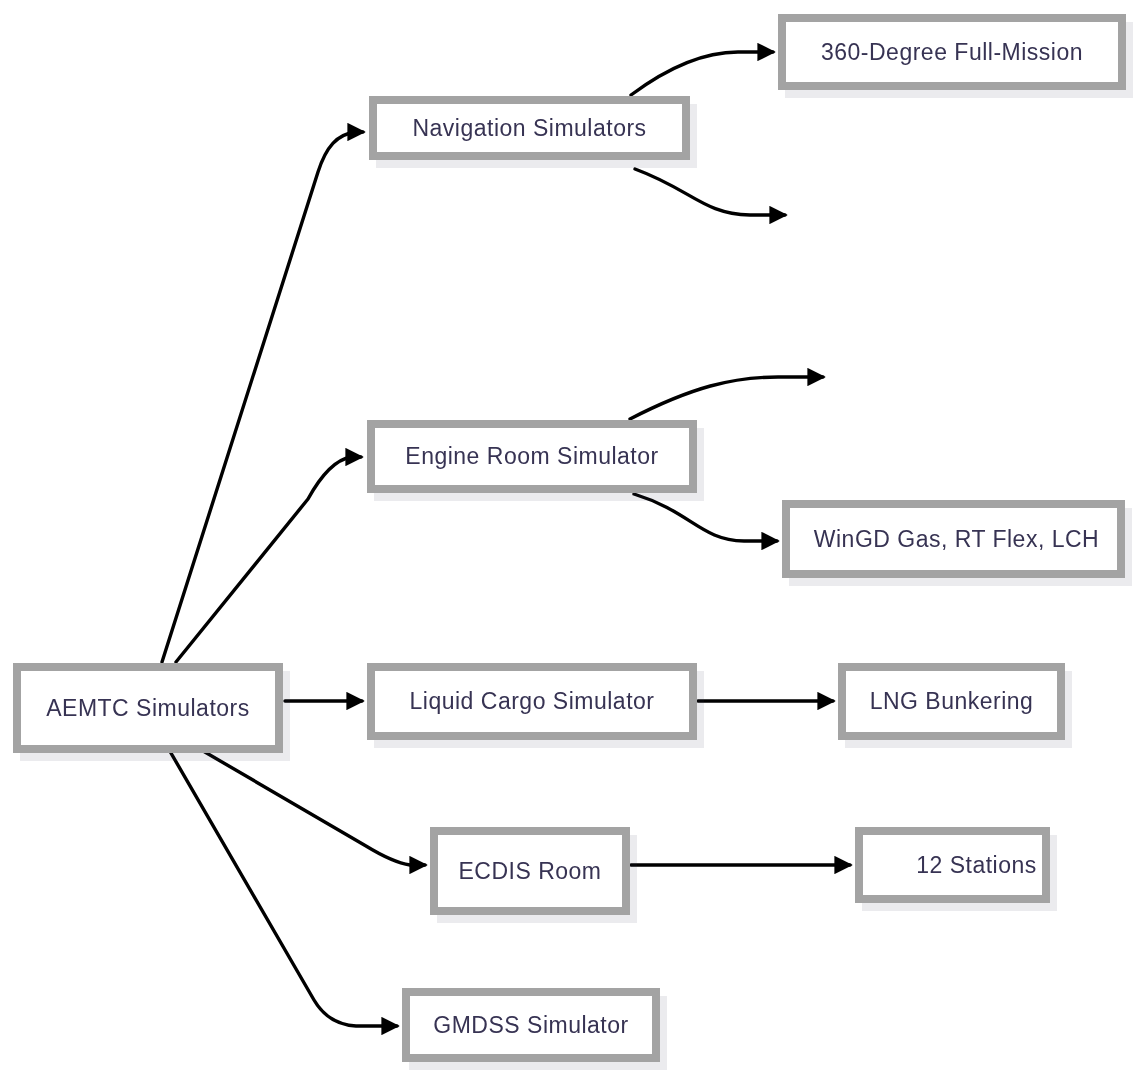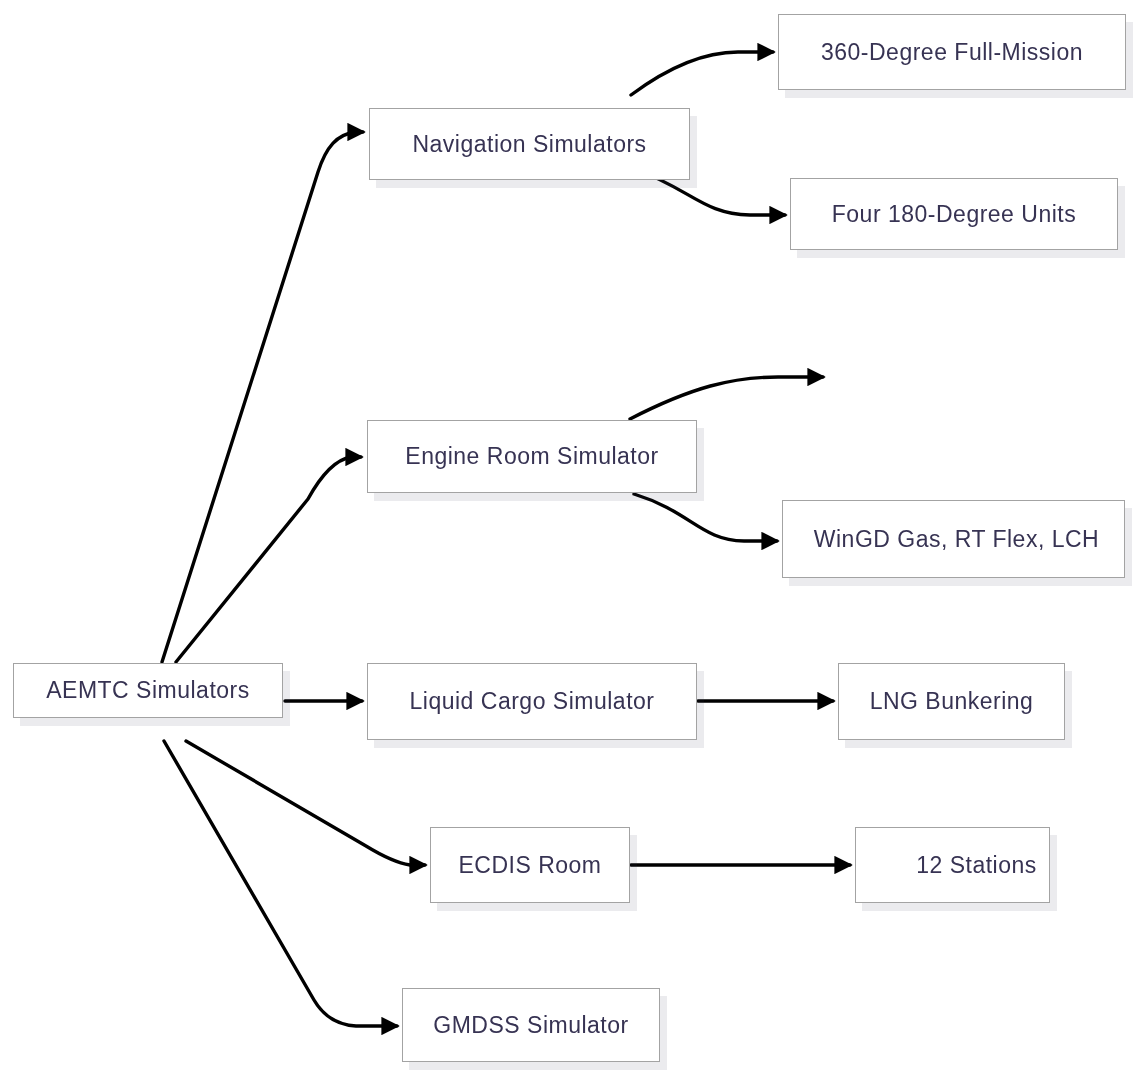--- a/index.html
+++ b/index.html
@@ -24,33 +24,33 @@
     stroke-width: 3.4;
     stroke-linecap: round;
     stroke-linejoin: round;
   }
   .node {
     position: absolute;
     display: flex;
     align-items: center;
     justify-content: center;
     background: #ffffff;
-    border: 1px solid #a3a3a3;
+    border: 8px solid #a3a3a3;
     color: #373353;
     font-size: 23px;
     letter-spacing: 0.5px;
     white-space: nowrap;
     box-shadow: 7px 8px 0 0 rgba(58, 58, 90, 0.10);
   }
   
-  .n-root     { left: 13px;  top: 663px; width: 270px; height: 55px; }
-  .n-nav      { left: 369px; top: 108px;  width: 321px; height: 72px; }
+  .n-root     { left: 13px;  top: 663px; width: 270px; height: 90px; }
+  .n-nav      { left: 369px; top: 96px;  width: 321px; height: 64px; }
   .n-engine   { left: 367px; top: 420px; width: 330px; height: 73px; }
   .n-liquid   { left: 367px; top: 663px; width: 330px; height: 77px; }
-  .n-ecdis    { left: 430px; top: 827px; width: 200px; height: 76px; }
+  .n-ecdis    { left: 430px; top: 827px; width: 200px; height: 88px; }
   .n-gmdss    { left: 402px; top: 988px; width: 258px; height: 74px; }
   .n-deg360   { left: 778px; top: 14px;  width: 348px; height: 76px; }
   .n-deg180   { left: 790px; top: 178px; width: 328px; height: 72px; }
   .n-models7  { left: 828px; top: 340px; width: 250px; height: 77px; }
   .n-wingd    { left: 782px; top: 500px; width: 343px; height: 78px; padding-left: 6px; }
   .n-lng      { left: 838px; top: 663px; width: 227px; height: 77px; }
   .n-stations { left: 855px; top: 827px; width: 195px; height: 76px; padding-left: 48px; }
 </style>
 </head>
 <body>
@@ -87,21 +87,20 @@
   <div class="node n-engine">Engine Room Simulator</div>
 
   <div class="node n-liquid">Liquid Cargo Simulator</div>
 
   <div class="node n-ecdis">ECDIS Room</div>
 
   <div class="node n-gmdss">GMDSS Simulator</div>
 
   <div class="node n-deg360">360-Degree Full-Mission</div>
 
-  <div class="node n-deg180">Four 180-Degree Units</div>
 
 
   <div class="node n-wingd">WinGD Gas, RT Flex, LCH</div>
 
   <div class="node n-lng">LNG Bunkering</div>
 
   <div class="node n-stations">12 Stations</div>
 
 </div>
 

